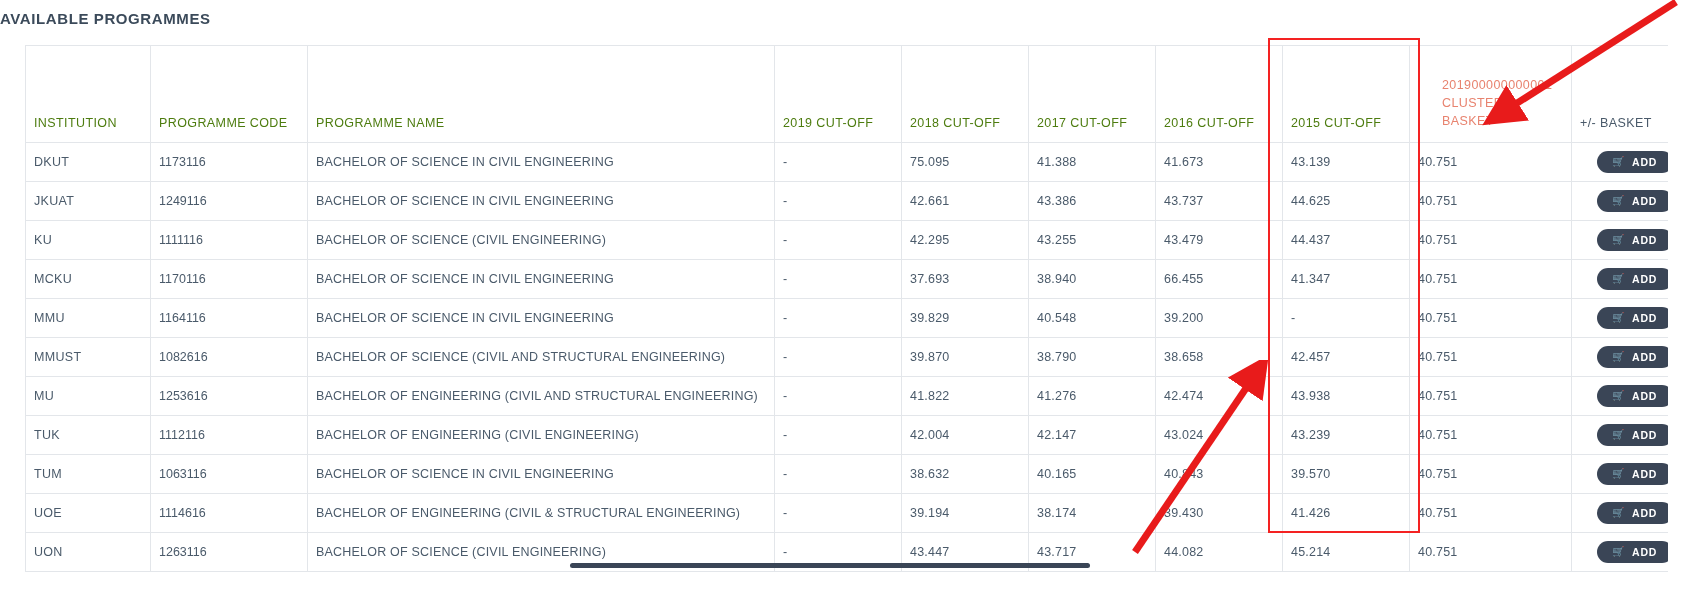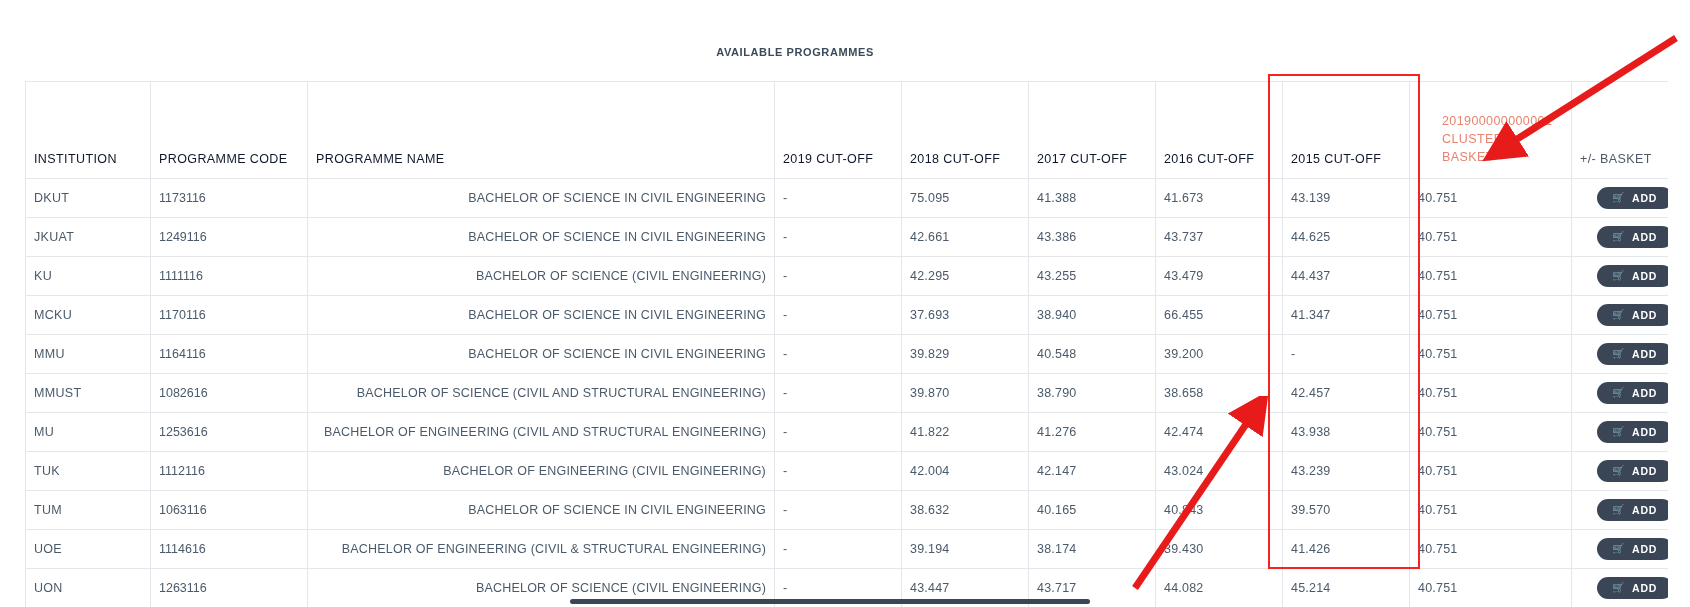--- a/index.html
+++ b/index.html
@@ -14,28 +14,27 @@
     font-family: "Liberation Sans", sans-serif;
     position: relative;
   }
   #page {
     position: relative;
     width: 1690px;
     height: 607px;
     background: #ffffff;
   }
   .page-title {
-    text-align: center;
-    font-size: 11px;
+    text-align: left;
+    font-size: 15px;
     letter-spacing: 0.6px;
     color: #3b4a5a;
     font-weight: bold;
     padding-top: 10px;
     padding-right: 100px;
-    margin-top: 36px;
   }
   .table-wrap {
     position: absolute;
     left: 25px;
     top: 45px;
     width: 1610px;
   }
   table.programmes {
     border-collapse: collapse;
     width: 1605px;
@@ -51,34 +50,34 @@
     color: #4a5a6a;
   }
   table.programmes thead th {
     height: 76px;
     vertical-align: bottom;
     padding-bottom: 12px;
     font-size: 12.5px;
     letter-spacing: 0.4px;
     text-align: left;
     font-weight: normal;
-    color: #0f172a;
+    color: #4d7c0f;
   }
   th.col-institution { width: 108px; }
   th.col-code        { width: 140px; }
   th.col-name        { width: 450px; }
   th.col-cut         { width: 110px; }
   th.col-cluster     { width: 145px; color: #e8836f !important; }
   th.col-basket      { width: 110px; color: #4a5a6a !important; }
 
   th.col-cluster .cw-line { display:block; line-height: 1.45; padding-left: 24px; }
   th.col-basket { vertical-align: middle; padding-bottom: 8px; }
 
   td.cell-institution { letter-spacing: 0.3px; margin-top: 20px; }
-  td.cell-name { letter-spacing: 0.2px; line-height: 1.35; text-align: right; }
+  td.cell-name { letter-spacing: 0.2px; line-height: 1.35; }
   td.cell-cut { letter-spacing: 0.2px; }
   td.cell-cluster { letter-spacing: 0.2px; }
   td.cell-basket { text-align: center; padding: 5px 6px; }
 
   tbody tr { height: 36px; }
 
   .add-btn {
     display: inline-flex;
     align-items: center;
     justify-content: center;

